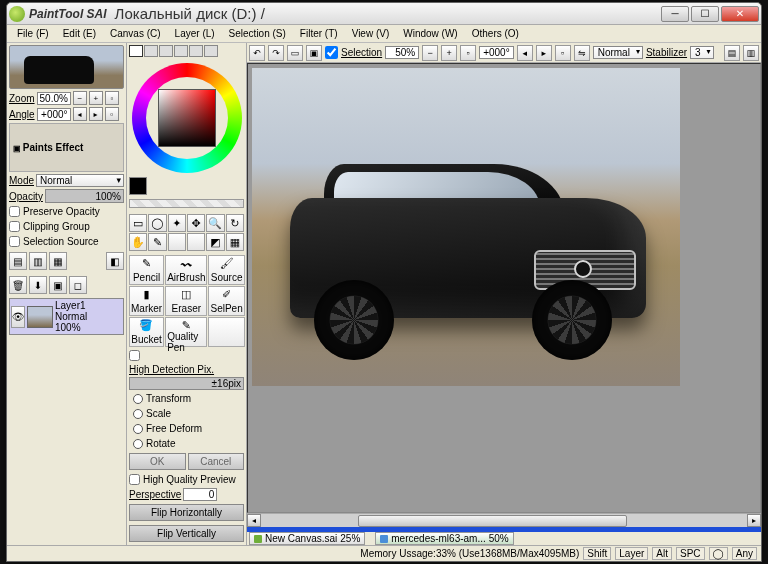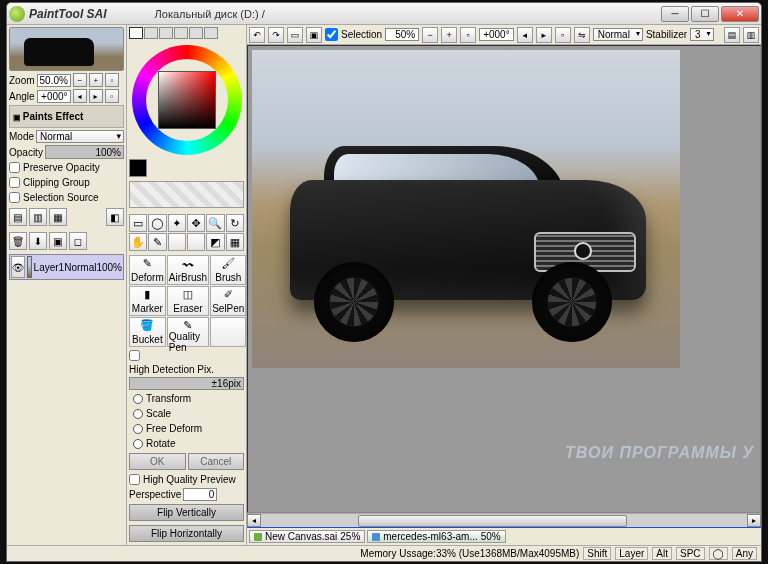--- a/index.html
+++ b/index.html
@@ -1,51 +1,51 @@
 <!DOCTYPE html>
 <html><head>
 <meta charset="utf-8">
 <style>
 * { margin:0; padding:0; box-sizing:border-box; font-family:Tahoma,sans-serif; font-size:10px; }
 body { background:#111; width:768px; height:564px; overflow:hidden; position:relative; }
 .window { position:absolute; top:2px; left:6px; width:756px; height:560px; background:#ece9d8; border:1px solid #666; border-radius:5px 5px 0 0; box-shadow:0 0 8px rgba(0,0,0,.5); display:flex; flex-direction:column; }
 .titlebar { height:22px; background:linear-gradient(#f8f8f8,#dcdcdc); border-bottom:1px solid #aaa; display:flex; align-items:center; padding:0 2px; border-radius:5px 5px 0 0; }
 .app-icon { width:16px; height:16px; background:radial-gradient(circle at 40% 40%,#c8e86a,#6aa31f); border-radius:50%; margin-right:4px; }
 .app-name { font-weight:bold; font-style:italic; font-size:12px; color:#333; margin-right:8px; }
-.title-text { font-size:11px; color:#333;margin-left:40px; }
+.title-text { font-size:15px; color:#333; }
 .winbtns { margin-left:auto; display:flex; gap:2px; }
 .winbtn { width:28px; height:16px; border:1px solid #888; border-radius:2px; display:flex; align-items:center; justify-content:center; font-size:10px; cursor:pointer; }
 .winbtn.min { background:linear-gradient(#f5f5f5,#ccc); }
 .winbtn.max { background:linear-gradient(#f5f5f5,#ccc); }
 .winbtn.close { background:linear-gradient(#f1a0a0,#d43c28); color:#fff; width:38px; }
 .menubar { height:18px; background:#ece9d8; border-bottom:1px solid #bbb; display:flex; align-items:center; padding:0 4px; gap:2px; }
 .menu-item { padding:1px 6px; color:#000; cursor:pointer; }
 .panels { flex:1; display:flex; min-height:0; }
 .panel-left { width:120px; background:#ece9d8; border-right:1px solid #aaa; padding:2px; display:flex; flex-direction:column; gap:2px; }
 .panel-mid { width:120px; background:#ece9d8; border-right:1px solid #aaa; padding:2px; display:flex; flex-direction:column; gap:2px; overflow:hidden; }
 .panel-canvas { flex:1; background:#ece9d8; display:flex; flex-direction:column; }
 .thumb { width:100%; height:44px; background:linear-gradient(180deg,#b8c4d4 35%,#8a7a5f 70%); border:1px solid #888; border-radius:2px; position:relative; }
 .thumb::after { content:""; position:absolute; top:10px; left:14px; width:70px; height:28px; background:#0b0b0b; border-radius:6px 8px 4px 4px; }
 .small-row { display:flex; align-items:center; gap:2px; }
-.lbl { color:#000; }
+.lbl { color:#000;text-decoration:underline; }
 .valbox { background:#fff; border:1px solid #888; padding:0 2px; min-width:34px; text-align:right; }
 .btnsq { width:14px; height:14px; background:linear-gradient(#fff,#ddd); border:1px solid #888; display:flex; align-items:center; justify-content:center; font-size:8px; cursor:pointer; }
-.section-title { background:#d8d4c6; border:1px solid #aaa; padding:5px 3px; font-weight:bold; }
+.section-title { background:#d8d4c6; border:1px solid #aaa; padding:18px 3px; font-weight:bold; }
 .section-title::before { content:"▣ "; font-size:8px; }
 .gray-select { background:linear-gradient(#fff,#e8e8e8); border:1px solid #888; padding:0 14px 0 3px; position:relative; flex:1; }
 .gray-select::after { content:"▾"; position:absolute; right:2px; top:0; font-size:9px; }
 .slider-row { display:flex; align-items:center; gap:2px; }
 .slider-track { flex:1; height:14px; background:linear-gradient(90deg,#c3c3c3,#c3c3c3); border:1px solid #888; position:relative; display:flex; align-items:center; justify-content:flex-end; padding:0 2px; }
 .chk { display:flex; align-items:center; gap:3px; padding:1px 0; }
 .chk input { width:11px; height:11px; }
 .layer-tool-row { display:flex; gap:2px; padding:2px 0; }
 .tool-icon { width:18px; height:18px; background:linear-gradient(#fff,#ddd); border:1px solid #999; display:flex; align-items:center; justify-content:center; font-size:10px; cursor:pointer; }
 .layer-item { display:flex; background:#d0cdf0; border:1px solid #888; padding:1px; gap:2px; align-items:center; }
 .layer-thumb { width:26px; height:22px; background:linear-gradient(#bcc6d6 40%,#7d6c4e); border:1px solid #666; }
-.layer-info { display:flex; flex-direction:row; }
+.layer-info { display:flex; flex-direction:column; }
 .color-wheel { width:110px; height:110px; position:relative; margin:2px auto; }
 .wheel-ring { width:110px; height:110px; border-radius:50%; background:conic-gradient(red,yellow,lime,cyan,blue,magenta,red); position:relative; }
 .wheel-ring::after { content:""; position:absolute; top:14px; left:14px; width:82px; height:82px; background:#ece9d8; border-radius:50%; }
 .sv-box { position:absolute; top:26px; left:26px; width:58px; height:58px; background:linear-gradient(to bottom,transparent,#000),linear-gradient(to right,#fff,red); border:1px solid #555; }
 .mode-icons { display:flex; gap:1px; margin-bottom:2px; }
 .mode-icons .mi { width:14px; height:12px; border:1px solid #888; background:#ddd; cursor:pointer; }
 .mi.active { border-color:#333; background:#fff; }
 .tex-panel { height:48px; background:repeating-linear-gradient(45deg,#eee,#eee 6px,#ddd 6px,#ddd 12px); border:1px solid #999; margin:2px 0; }
 .tool-grid { display:grid; grid-template-columns:repeat(6,1fr); gap:1px; margin:2px 0; }
 .tool-cell { height:18px; background:linear-gradient(#fff,#e5e5e5); border:1px solid #999; display:flex; align-items:center; justify-content:center; font-size:11px; cursor:pointer; }
@@ -70,21 +70,21 @@
 .car-grille { position:absolute; top:86px; right:10px; width:102px; height:40px; background:repeating-linear-gradient(0deg,#2a2a2a,#2a2a2a 3px,#777 3px,#777 5px); border-radius:6px; border:2px solid #bfbfbf; }
 .car-badge { position:absolute; top:96px; right:54px; width:18px; height:18px; border:2px solid #d9d9d9; border-radius:50%; background:#111; }
 .wheel { position:absolute; width:80px; height:80px; background:radial-gradient(circle,#0a0a0a 0 28%,#222 30% 42%,#080808 44% 100%); border-radius:50%; bottom:0; box-shadow:inset 0 0 10px #000; }
 .wheel.l { left:24px; } .wheel.r { right:34px; }
 .wheel::before { content:""; position:absolute; top:16px; left:16px; width:48px; height:48px; border-radius:50%; background:repeating-conic-gradient(#131313 0 18deg,#3b3b3b 18deg 36deg); }
 .hscroll { height:14px; background:#e6e6e6; border-top:1px solid #aaa; display:flex; }
 .hscroll .arrow { width:14px; background:linear-gradient(#fff,#ccc); border:1px solid #888; display:flex; align-items:center; justify-content:center; font-size:8px; }
 .hscroll .thumb-bar { flex:1; background:#d0d0d0; position:relative; }
 .hscroll .thumb-bar::after { content:""; position:absolute; left:20%; top:1px; width:55%; height:10px; background:linear-gradient(#f4f4f4,#c8c8c8); border:1px solid #888; border-radius:2px; }
 .watermark { position:absolute; right:6px; bottom:50px; font-size:16px; font-weight:bold; color:rgba(210,225,245,.55); font-style:italic; letter-spacing:1px; }
-.tabs { height:18px; background:#ece9d8; border-top:1px solid #1d4ed8; display:flex; align-items:center; padding:0 2px; gap:2px; }
+.tabs { height:18px; background:#ece9d8; border-top:5px solid #1d4ed8; display:flex; align-items:center; padding:0 2px; gap:10px; }
 .tab { background:linear-gradient(#fff,#e0e0e0); border:1px solid #999; padding:0 4px; display:flex; align-items:center; gap:3px; }
 .tab.active { background:linear-gradient(#fff,#c8e0c8); }
 .tab .dot { width:8px; height:8px; background:#6fae3a; border-radius:1px; }
 .tab .dot.b { background:#4a8ed8; }
 .statusbar { height:16px; background:#ece9d8; border-top:1px solid #aaa; display:flex; align-items:center; padding:0 4px; gap:4px; font-size:10px; }
 .status-chip { border:1px solid #aaa; background:#f0ede0; padding:0 3px; }
 </style>
 </head>
 <body>
 
@@ -94,20 +94,31 @@
     <div class="app-icon"></div>
     <span class="app-name">PaintTool SAI</span>
     <span class="title-text">Локальный диск (D:) /</span>
     <div class="winbtns">
       <div class="winbtn min">─</div>
       <div class="winbtn max">☐</div>
       <div class="winbtn close">✕</div>
     </div>
   </div>
 
+  <div class="menubar">
+    <span class="menu-item">File (F)</span>
+    <span class="menu-item">Edit (E)</span>
+    <span class="menu-item">Canvas (C)</span>
+    <span class="menu-item">Layer (L)</span>
+    <span class="menu-item">Selection (S)</span>
+    <span class="menu-item">Filter (T)</span>
+    <span class="menu-item">View (V)</span>
+    <span class="menu-item">Window (W)</span>
+    <span class="menu-item">Others (O)</span>
+  </div>
 
   <div class="panels">
 
     <div class="panel-left">
       <div class="thumb"></div>
       <div class="small-row">
         <span class="lbl">Zoom</span>
         <span class="valbox">50.0%</span>
         <div class="btnsq">−</div>
         <div class="btnsq">+</div>
@@ -199,29 +210,29 @@
         <div class="tool-cell">✎</div>
         <div class="tool-cell"></div>
         <div class="tool-cell"></div>
         <div class="tool-cell">◩</div>
         <div class="tool-cell">▦</div>
       </div>
 
       <div class="brush-grid">
         <div class="brush-cell">
             <div class="brush-icon">✎</div>
-            <span>Deform</span>
+            <span>Pencil</span>
           </div>
         <div class="brush-cell">
             <div class="brush-icon">〰</div>
             <span>AirBrush</span>
           </div>
         <div class="brush-cell">
             <div class="brush-icon">🖌</div>
-            <span>Brush</span>
+            <span>Source</span>
           </div>
         <div class="brush-cell"></div>
         <div class="brush-cell">
             <div class="brush-icon">▮</div>
             <span>Marker</span>
           </div>
         <div class="brush-cell">
             <div class="brush-icon">◫</div>
             <span>Eraser</span>
           </div>
@@ -274,22 +285,22 @@
         <div class="wide-btn" style="flex:1">Cancel</div>
       </div>
       <label class="chk">
           <input type="checkbox" style="">
           <span>High Quality Preview</span>
         </label>
       <div class="small-row">
           <span class="lbl">Perspective</span>
           <span class="valbox">0</span>
         </div>
+      <div class="wide-btn active">Flip Horizontally</div>
       <div class="wide-btn active">Flip Vertically</div>
-      <div class="wide-btn active">Flip Horizontally</div>
     </div>
 
     <div class="panel-canvas">
       <div class="canvas-toolbar">
         <div class="tb-btn">↶</div>
         <div class="tb-btn">↷</div>
         <div class="tb-btn">▭</div>
         <div class="tb-btn">▣</div>
         <input type="checkbox" checked="" style="">
         <span class="lbl">Selection</span>
@@ -315,21 +326,20 @@
           <div class="car">
             <div class="car-roof"></div>
               <div class="car-window"></div>
             <div class="car-body"></div>
               <div class="car-grille"></div>
               <div class="car-badge"></div>
             <div class="wheel l"></div>
               <div class="wheel r"></div>
           </div>
         </div>
-        <div class="watermark">ТВОИ ПРОГРАММЫ У</div>
       </div>
 
       <div class="hscroll">
         <div class="arrow">◂</div>
         <div class="thumb-bar"></div>
         <div class="arrow">▸</div>
       </div>
 
       <div class="tabs">
         <div class="tab">

